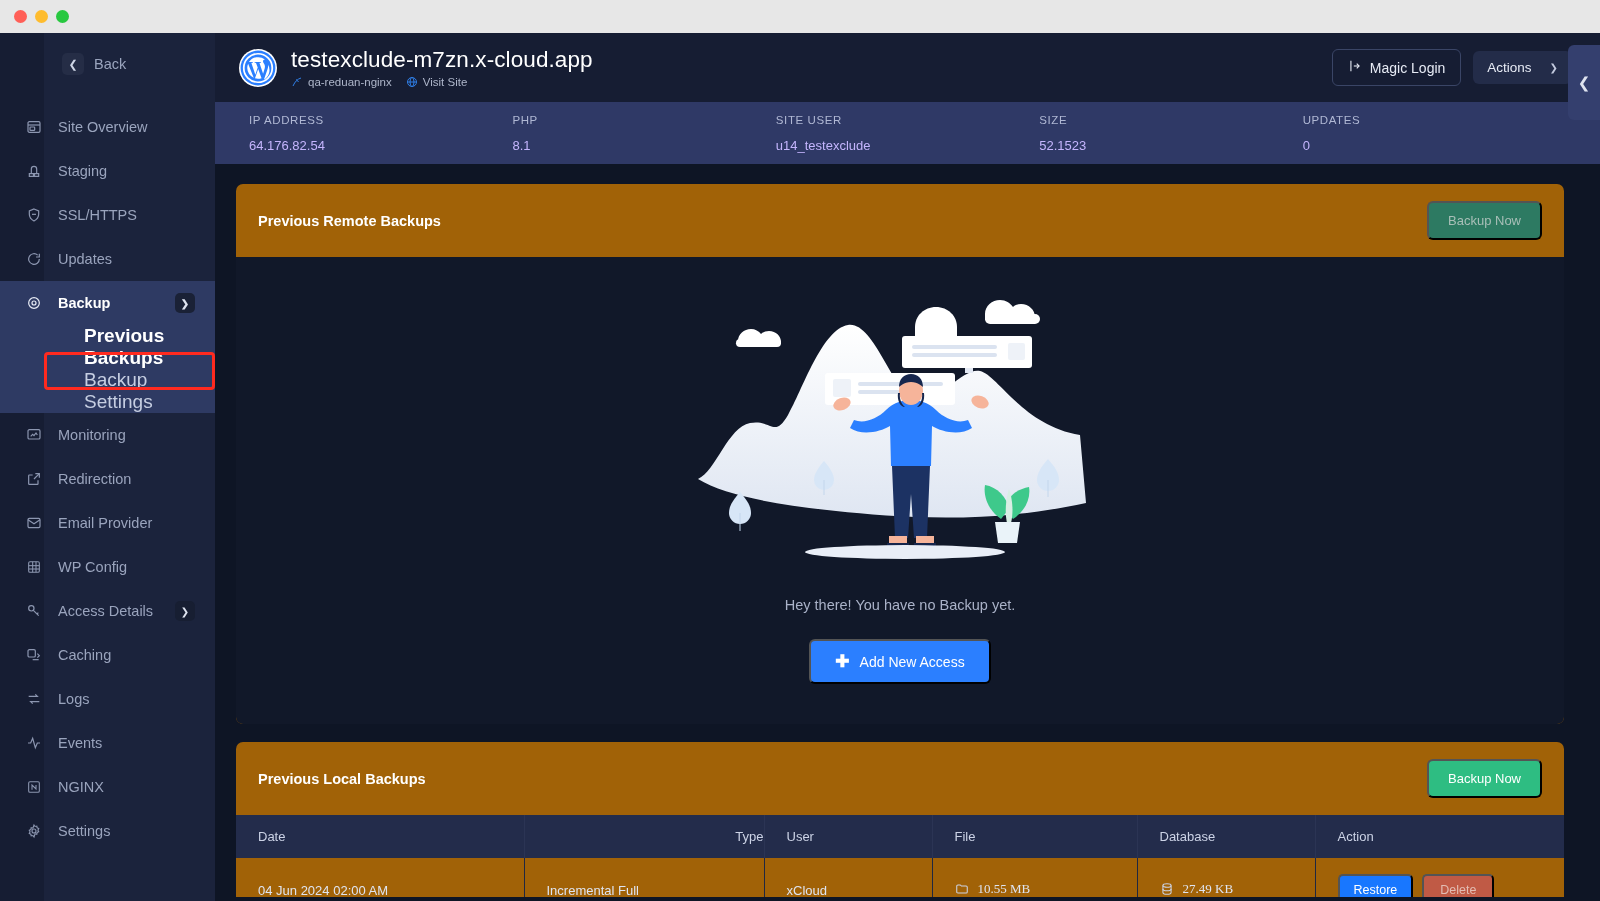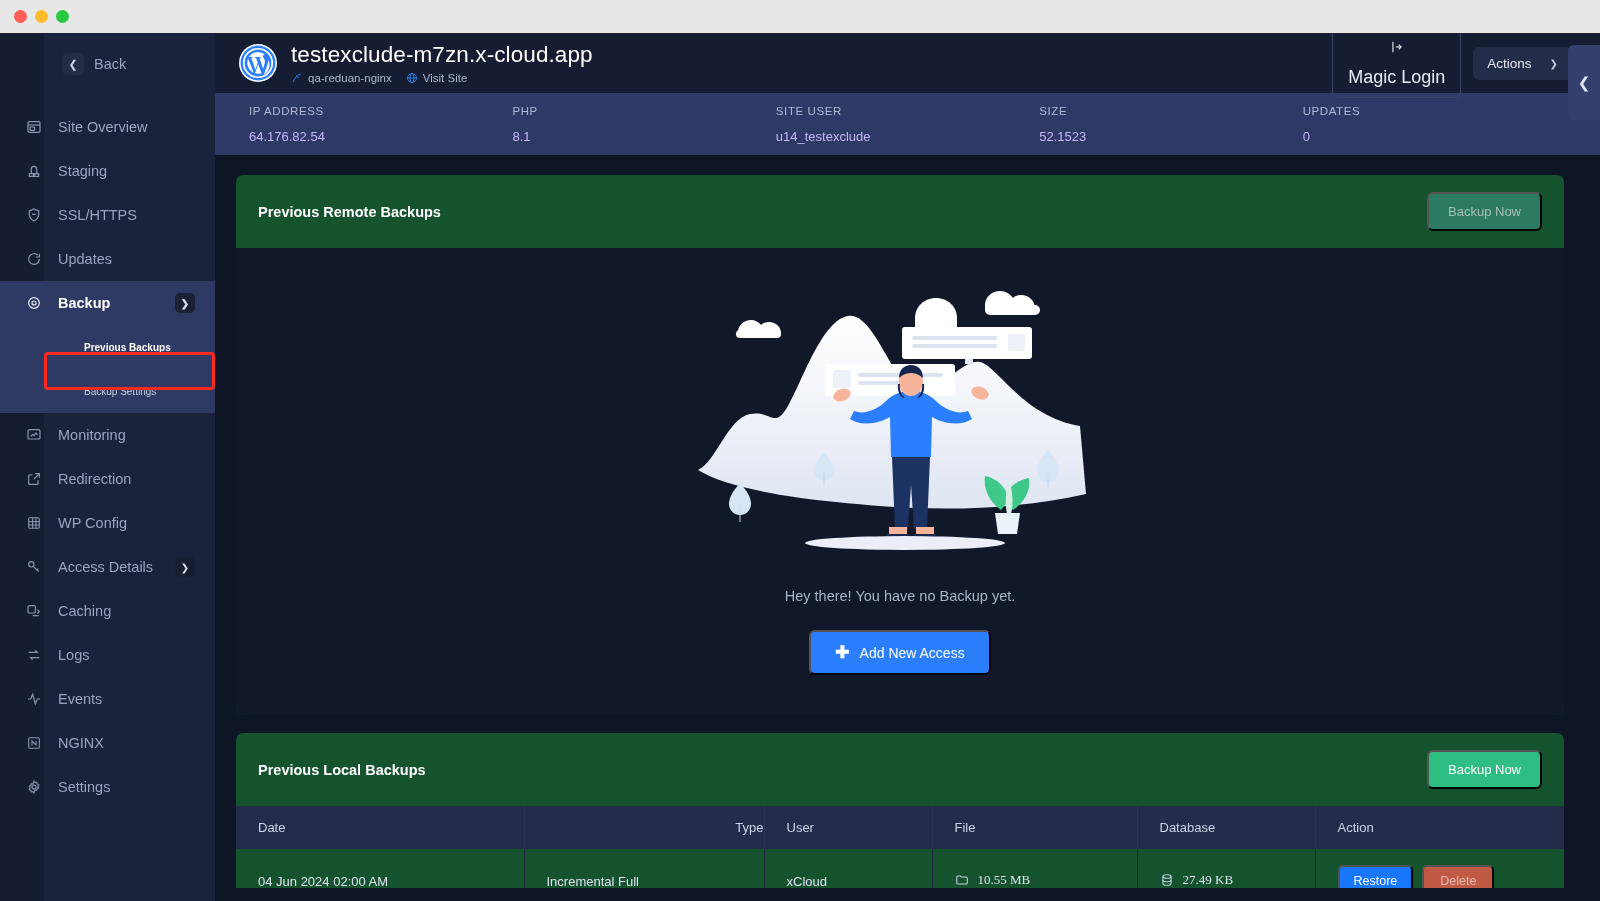--- a/index.html
+++ b/index.html
@@ -89,21 +89,21 @@
     background: #1a2136;
     display: flex; align-items: center; justify-content: center;
     color: #dfe4f0; font-size: 10px;
   }
   .chev.bare { background: #171e32; }
   .subnav-item {
     height: 44px;
     display: flex; align-items: center;
     padding-left: 84px;
     color: #c6cee2;
-    font-size: 10px;
+    font-size: 19px;
   }
   .subnav-item.sel {
     color: #ffffff; font-weight: bold;
   }
   .hl-box {
     position: absolute;
     left: 44px; top: 319px;
     width: 171px; height: 38px;
     border: 3px solid #ff2a1f;
     border-radius: 4px;
@@ -113,21 +113,21 @@
 
   
   .main {
     flex: 1; height: 868px;
     background: #0e1525;
     overflow: hidden;
     position: relative;
   }
 
   .site-header {
-    height: 60px;
+    height: 69px;
     background: #161d33;
     display: flex; align-items: center;
     padding: 0 28px 0 24px;
   }
   .wp-logo {
     width: 38px; height: 38px; border-radius: 50%;
     background: #ffffff;
     display: flex; align-items: center; justify-content: center;
     margin-right: 14px;
     flex: 0 0 auto;
@@ -142,23 +142,22 @@
   .sub-chip { display: flex; align-items: center; gap: 5px; color: #aeb6ca; font-size: 11.5px; }
   .sub-chip .gi { color: #2f7fe8; display:flex; }
   .sub-chip .gi svg { width: 12px; height: 12px; display:block; }
 
   .hdr-actions { display: flex; align-items: center; gap: 12px; }
   .btn-magic {
     display: flex; align-items: center; gap: 8px;
     border: 1px solid #3a4566;
     border-radius: 6px;
     padding: 9px 15px;
-    color: #e7ebf5; font-size: 18px;
+    color: #e7ebf5; font-size: 14px;
     background: transparent;
-    flex-direction: column;
   }
   .btn-magic svg { width: 14px; height: 14px; }
   .btn-actions {
     display: flex; align-items: center; gap: 18px;
     background: #232c49;
     border-radius: 6px;
     padding: 9px 14px;
     color: #e7ebf5; font-size: 13.5px;
   }
   .btn-actions .cv { font-size: 10px; color: #c3cade; }
@@ -173,21 +172,21 @@
   .stat-k { color: #b0b8d4; font-size: 11.5px; letter-spacing: .6px; }
   .stat-v { color: #c4b5fd; font-size: 13px; margin-top: 12px; }
 
   .content {
     padding: 20px 36px 0 21px;
     height: calc(868px - 73px - 62px);
     overflow: hidden;
   }
 
   .card {
-    background: #14532d;
+    background: #a16207;
     border-radius: 7px;
     margin-bottom: 18px;
   }
   .card-head {
     display: flex; align-items: center; justify-content: space-between;
     padding: 17px 22px;
   }
   .card-title { color: #ffffff; font-size: 14.5px; font-weight: bold; }
   .btn-backup {
     background: #2ebd82;
@@ -369,20 +368,29 @@
         <span class="ico">
           <svg viewBox="0 0 24 24" fill="none" stroke="currentColor" stroke-width="1.8">
               <path d="M14 4h6v6"></path>
               <path d="M20 4l-8 8"></path>
               <path d="M18 14v5a1 1 0 0 1-1 1H5a1 1 0 0 1-1-1V7a1 1 0 0 1 1-1h5"></path>
             </svg>
         </span>
         <span>Redirection</span>
       </div>
 
+      <div class="nav-item">
+        <span class="ico">
+          <svg viewBox="0 0 24 24" fill="none" stroke="currentColor" stroke-width="1.8">
+              <rect x="3" y="5" width="18" height="14" rx="2"></rect>
+              <path d="M3 7l9 6 9-6"></path>
+            </svg>
+        </span>
+        <span>Email Provider</span>
+      </div>
 
       <div class="nav-item">
         <span class="ico">
           <svg viewBox="0 0 24 24" fill="none" stroke="currentColor" stroke-width="1.6">
               <rect x="4" y="4" width="16" height="16" rx="2"></rect>
               <line x1="4" y1="10" x2="20" y2="10"></line>
               <line x1="4" y1="15" x2="20" y2="15"></line>
               <line x1="10" y1="4" x2="10" y2="20"></line>
               <line x1="15" y1="4" x2="15" y2="20"></line>
             </svg>

